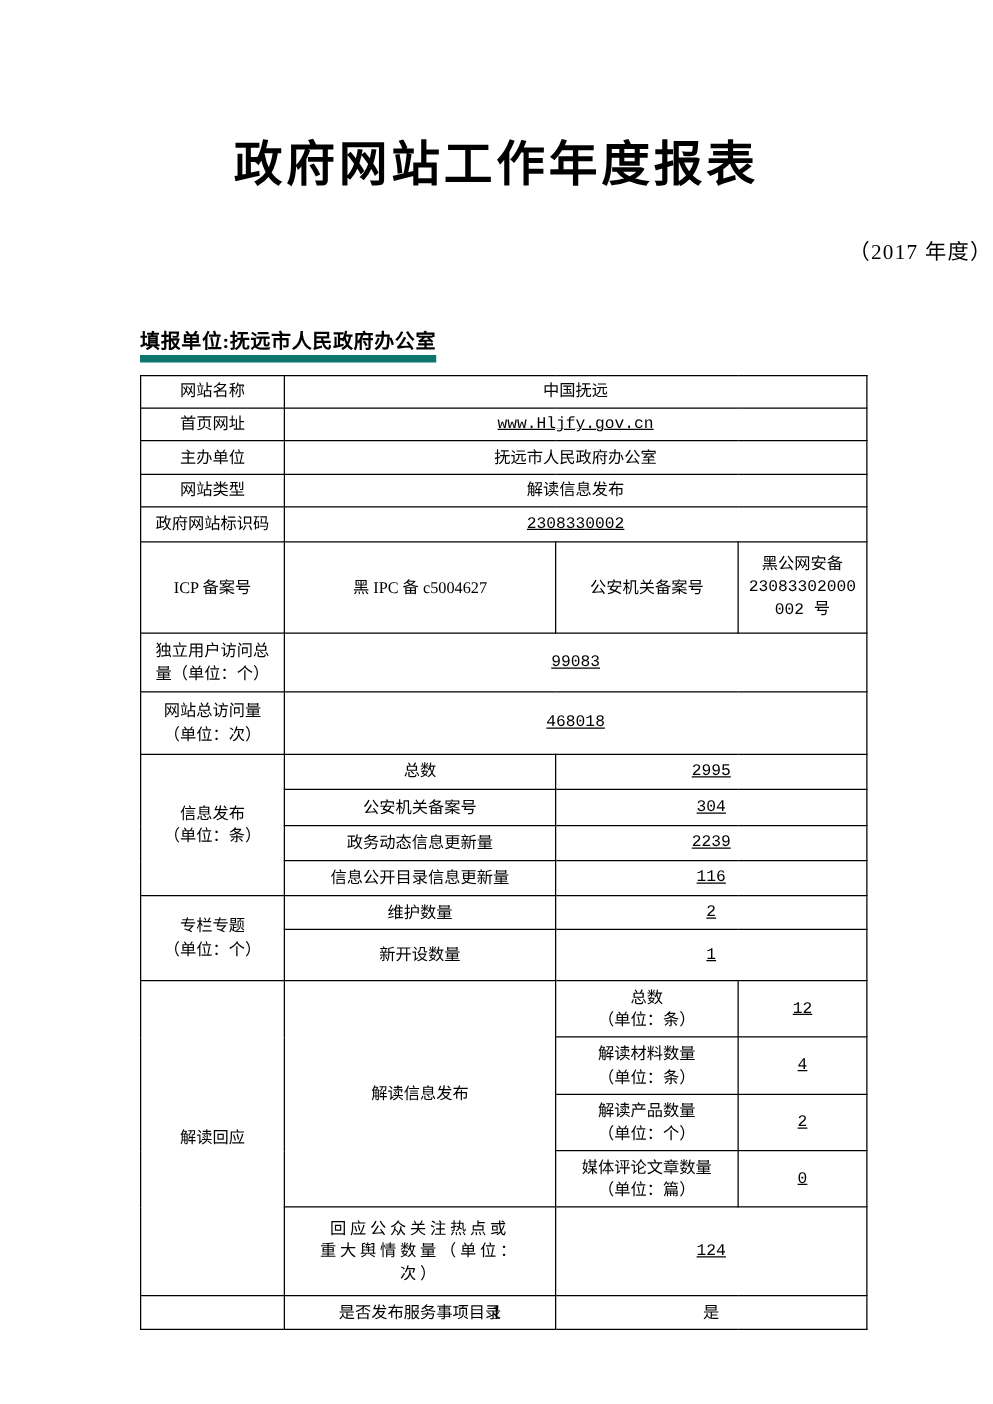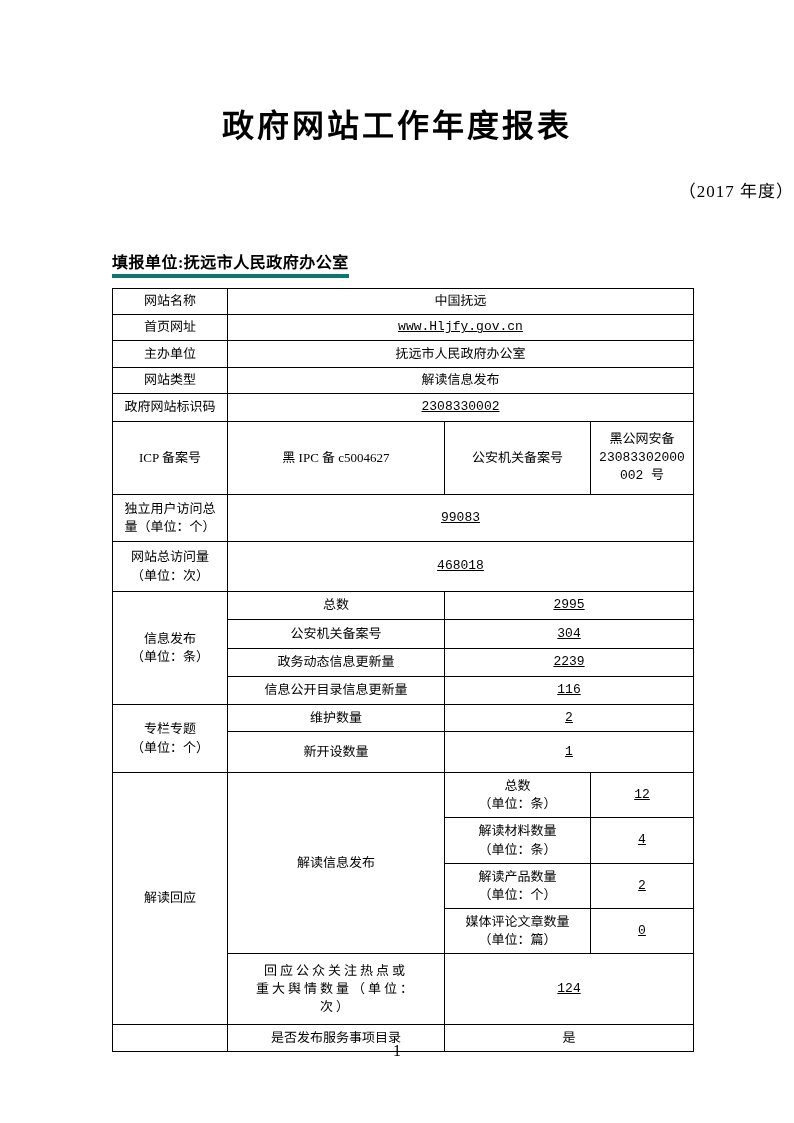--- a/index.html
+++ b/index.html
@@ -9,38 +9,38 @@
     height: 1123px;
     background: #ffffff;
     color: #000000;
     font-family: "Liberation Serif", serif;
     position: relative;
     overflow: hidden;
   }
   .doc-title {
     padding-top: 100px;
     text-align: center;
-    font-size: 32px;
+    font-size: 39px;
     font-weight: bold;
     letter-spacing: 3px;
   }
   .doc-subtitle {
     margin-top: 31px;
     text-align: right;
     font-size: 17px;
     letter-spacing: 1px;
   }
   .unit-line-wrap {
     margin: 47px 0 10px 112px;
   }
   .unit-line {
     display: inline-block;
     font-size: 16px;
     font-weight: bold;
-    border-bottom: 4px solid #0f766e;
+    border-bottom: 6px solid #0f766e;
     padding-bottom: 1px;
     letter-spacing: 0.5px;
   }
   table.report {
     border-collapse: collapse;
     table-layout: fixed;
     margin-left: 112px;
     width: 581px;
   }
   table.report td {

